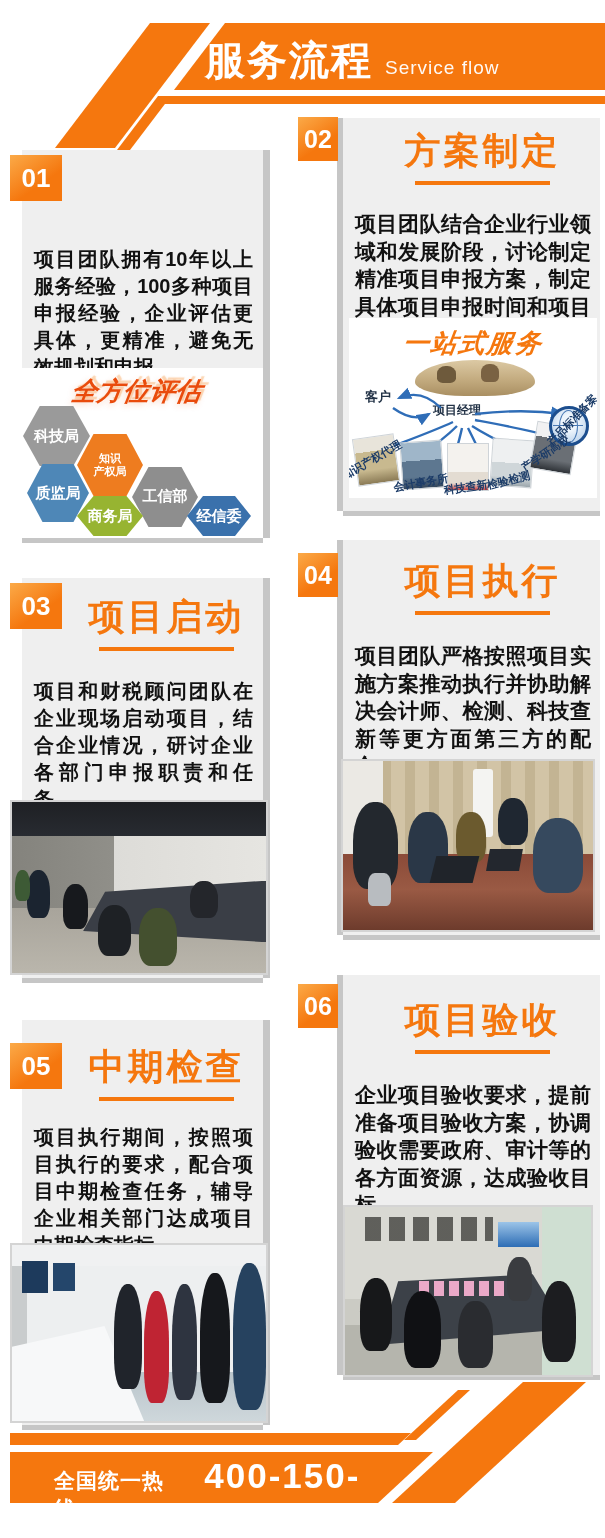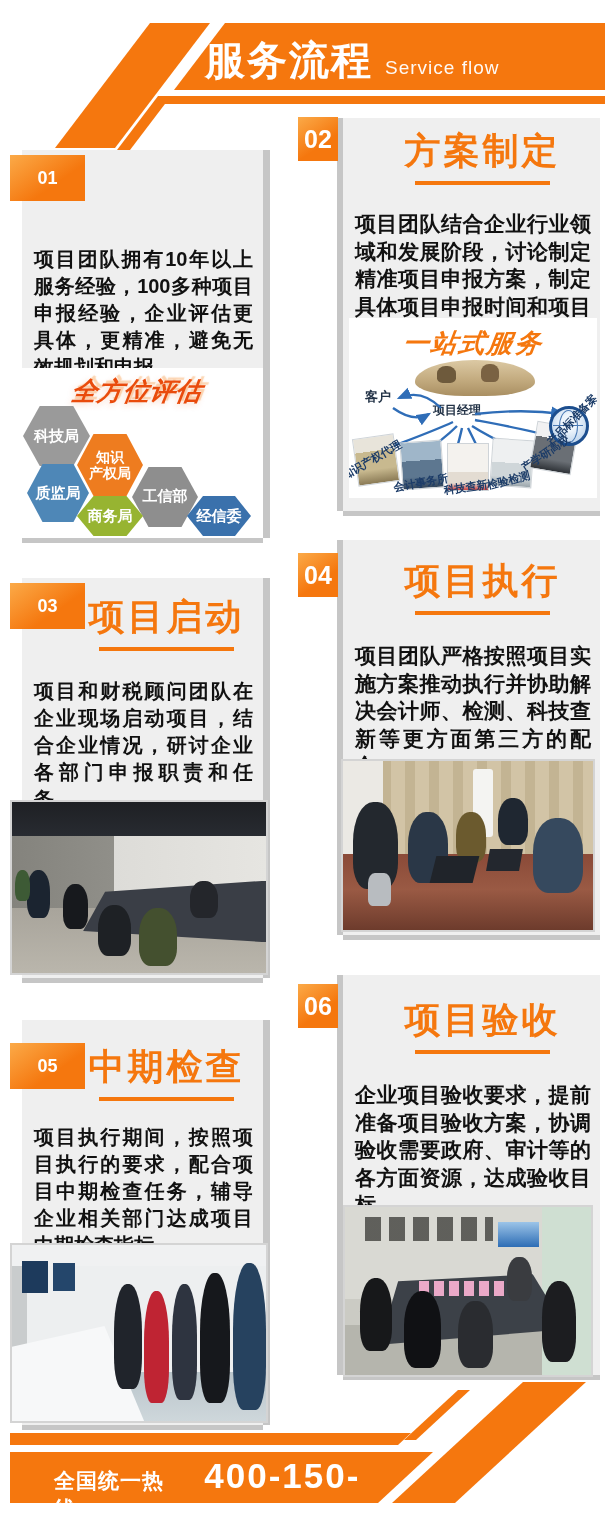--- a/index.html
+++ b/index.html
@@ -21,21 +21,21 @@
   .hdr-text{position:absolute;left:205px;top:33px;width:395px;height:46px;display:flex;align-items:baseline;color:#fff;}
   .hdr-title{font-size:40px;font-weight:700;letter-spacing:2px;}
   .hdr-sub{font-size:19px;font-weight:400;margin-left:12px;opacity:.96;letter-spacing:1px;}
 
   
   .panel{position:absolute;background:var(--panel);}
   .panel.pl{box-shadow:7px 0 0 0 var(--shadow),0 5px 0 0 var(--shadow);}
   .panel.pr{box-shadow:-6px 0 0 0 var(--shadow),0 5px 0 0 var(--shadow);}
   .badge{position:absolute;display:flex;align-items:center;justify-content:center;
          color:#fff;font-weight:700;background:linear-gradient(145deg,#fbaa48 0%,var(--accent) 62%);}
-  .badge-l{width:75px;height:46px;font-size:18px;}
+  .badge-l{width:52px;height:46px;font-size:26px;}
   .badge-r{width:40px;height:44px;font-size:25px;}
   .title-block{position:absolute;text-align:center;}
   .step-title{margin:0;color:var(--accent);font-size:36px;font-weight:700;letter-spacing:3px;line-height:1.15;}
   .title-rule{width:135px;height:4px;background:var(--accent);margin:10px auto 0;}
   .step-body{position:absolute;margin:0;color:var(--body-ink);font-weight:700;text-align:justify;}
   .lbody{left:12px;right:10px;font-size:20px;line-height:27px;}
   .rbody{left:12px;right:9px;font-size:21px;line-height:27.5px;}
 
   
   .hex-graphic{position:absolute;left:10px;top:368px;width:253px;height:170px;background:#fff;}
@@ -103,21 +103,21 @@
   <section class="panel pl" style="left:22px;top:150px;width:241px;height:388px">
     <p class="step-body lbody" style="top:96px">项目团队拥有10年以上服务经验，100多种项目申报经验，企业评估更具体，更精准，避免无效规划和申报。</p>
   </section>
 
   <div class="hex-graphic">
     <div class="assess-title">全方位评估</div>
     <div class="hex" style="left: 13px; top: 38px; width: 67px; height: 60px; background: rgb(154, 154, 154);">
       <span class="hex-label">科技局</span>
       </div>
     <div class="hex" style="left: 67px; top: 66px; width: 66px; height: 62px; background: rgb(238, 124, 31);">
-      <span class="hex-label" style="font-size:14px">知识
+      <span class="hex-label" style="font-size:11px">知识
 产权局</span>
       </div>
     <div class="hex" style="left: 17px; top: 96px; width: 62px; height: 58px; background: rgb(78, 135, 183);">
       <span class="hex-label">质监局</span>
       </div>
     <div class="hex" style="left: 122px; top: 99px; width: 66px; height: 60px; background: rgb(142, 142, 142); font-family: Liberation Serif, serif;">
       <span class="hex-label">工信部</span>
       </div>
     <div class="hex" style="left: 67px; top: 128px; width: 66px; height: 40px; background: rgb(151, 180, 49);">
       <span class="hex-label">商务局</span>

